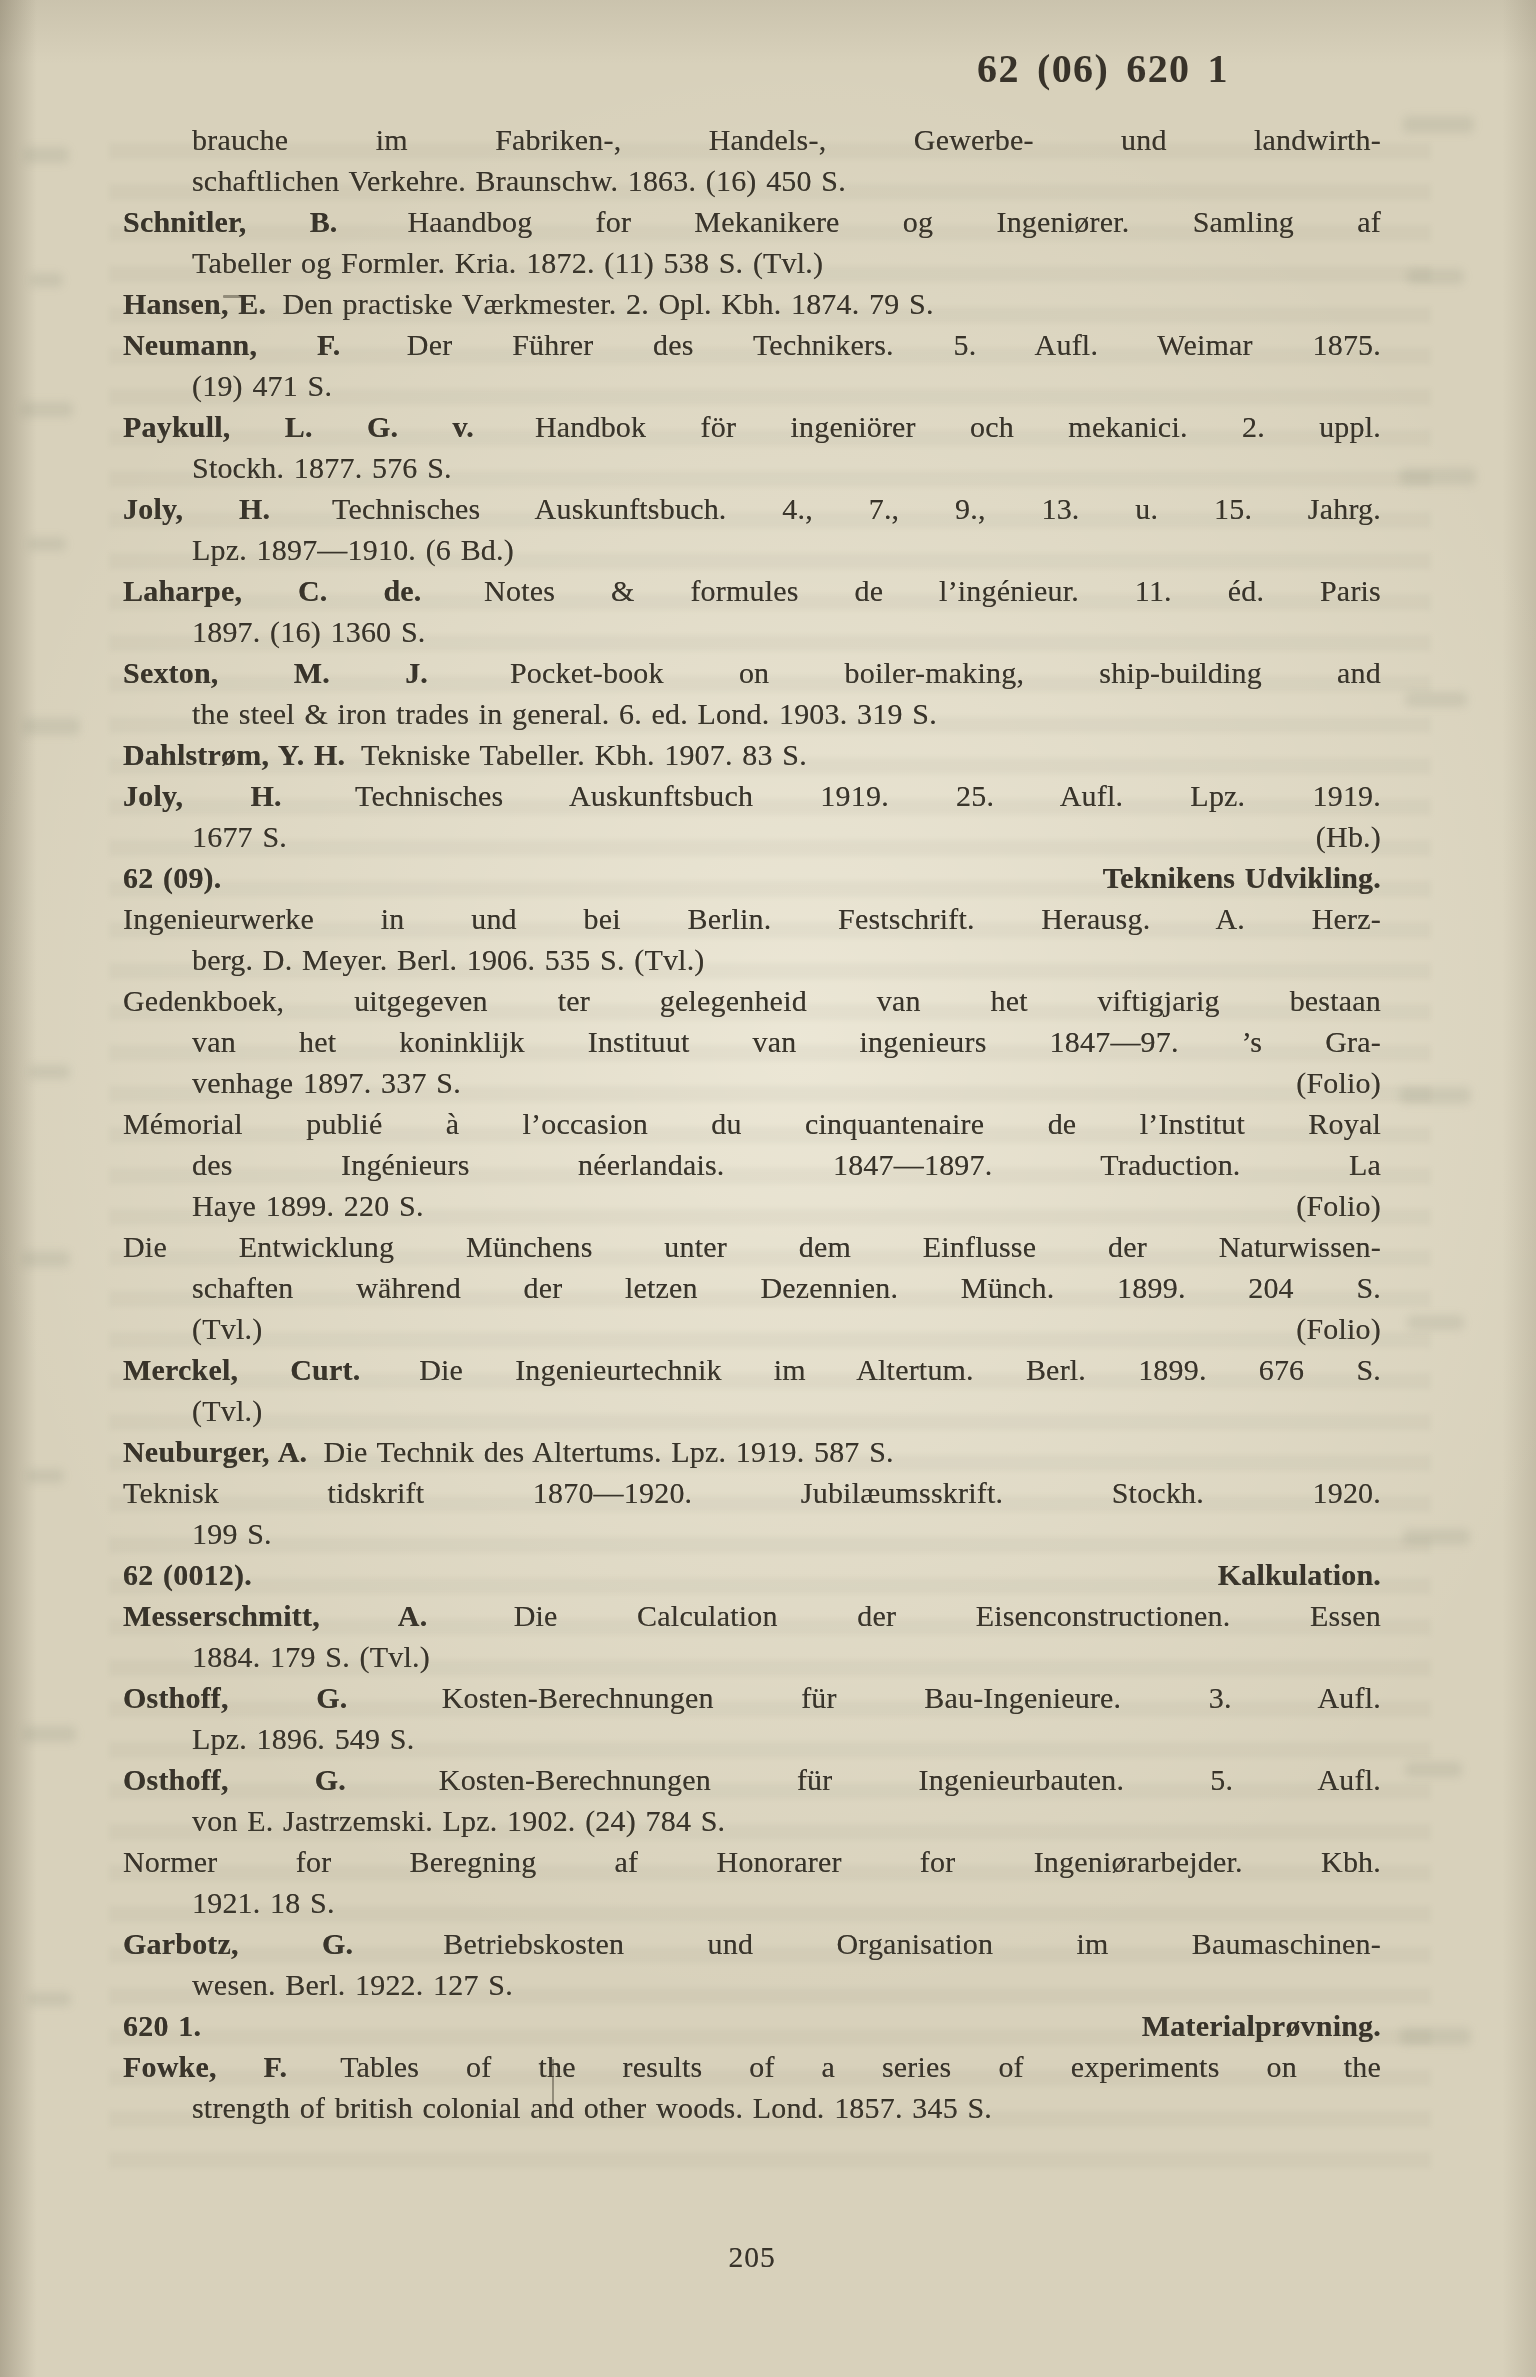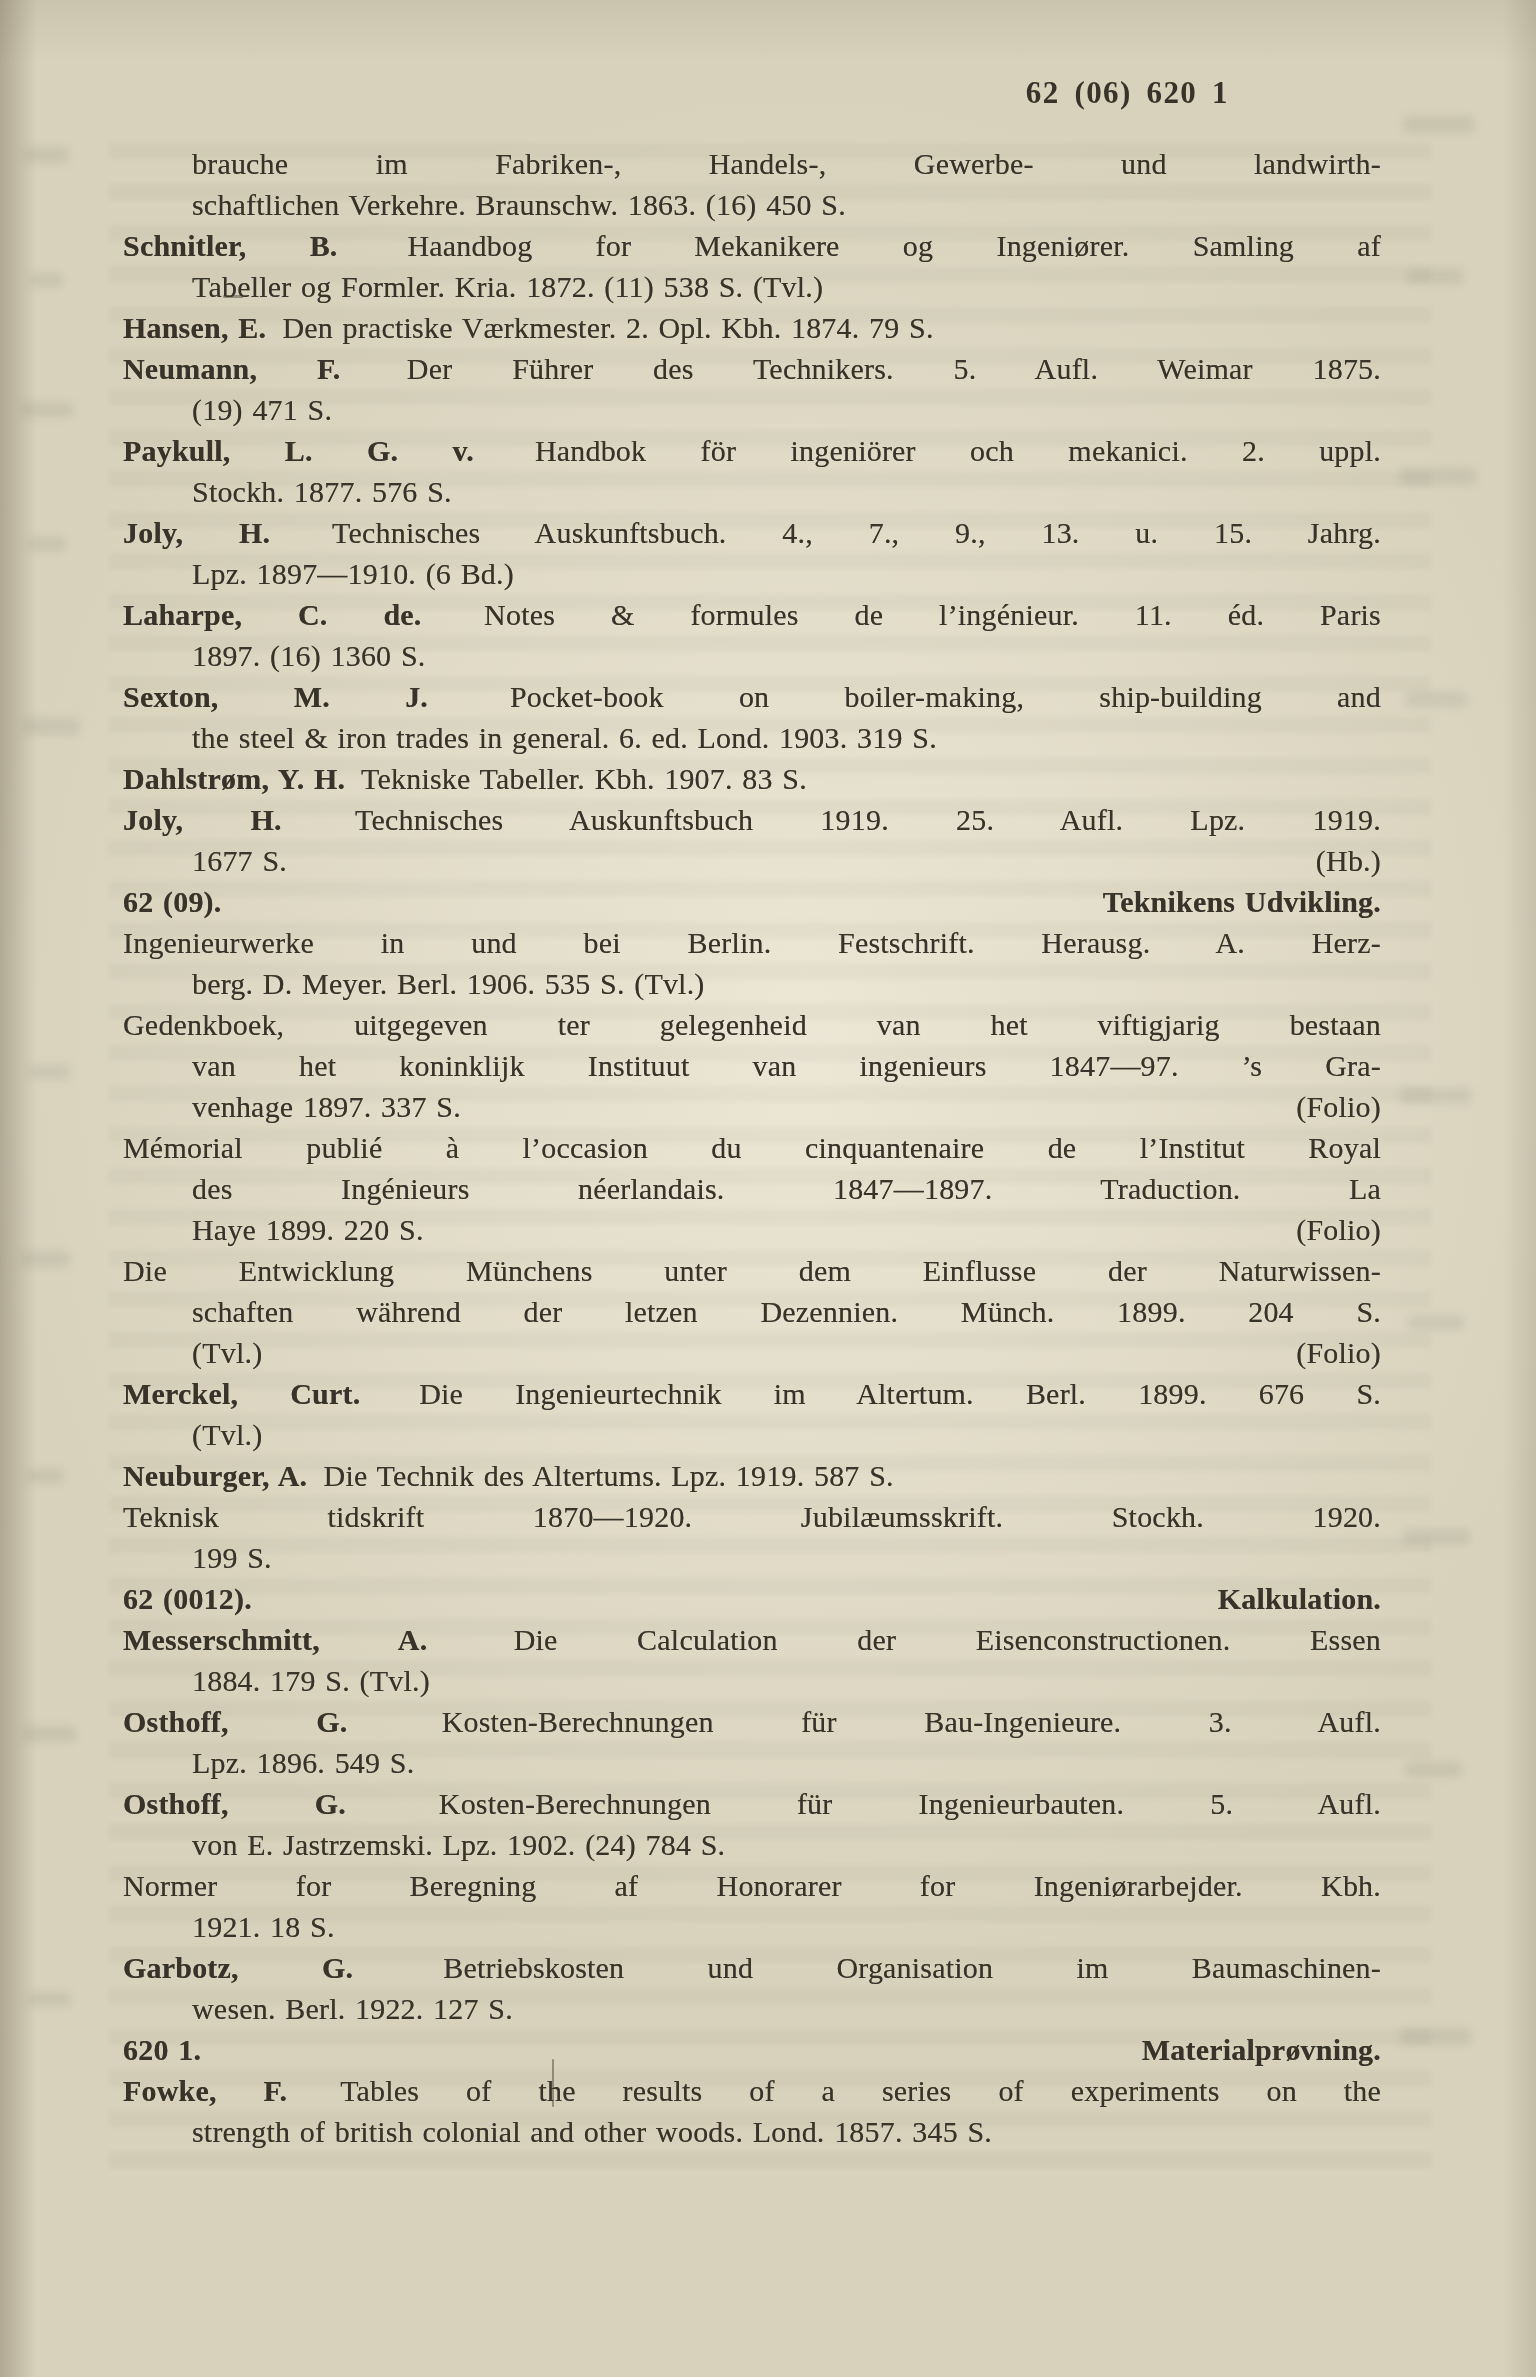--- a/index.html
+++ b/index.html
@@ -33,27 +33,27 @@
   .texture i {
     position: absolute; display: block;
     background: rgba(116,120,98,0.14);
     filter: blur(4.3px); border-radius: 5.7px;
   }
   .mark {
     position: absolute; display: block;
     background: rgba(62,56,45,0.45); border-radius: 1px;
   }
   .running-head {
-    margin: 74px 0 0 123px;
+    margin: 50px 0 0 123px;
     width: 1258px;
     box-sizing: border-box;
     padding-right: 152px;
     text-align: right;
     font-weight: bold;
-    font-size: 31px; line-height: 38px;
+    font-size: 40px; line-height: 38px;
     letter-spacing: 1.4px; word-spacing: 5.7px;
   }
   .entries {
     margin: 31px 0 0 123px;
     width: 1258px;
     font-size: 30px; line-height: 41px;
     letter-spacing: 0.2px; word-spacing: 1.9px;
     text-shadow: 0 0 0.6px rgba(42,38,31,0.55);
   }
   .line { text-align: left; }
@@ -220,15 +220,16 @@
       <div class="heading-row">
         <span class="h-code">620 1.</span>
         <span class="h-title">Materialprøvning.</span>
       </div>
       <div class="entry">
         <div class="line just"><b>Fowke, F.</b> Tables of the results of a series of experiments on the</div>
         <div class="line cont">strength of british colonial and other woods. Lond. 1857. 345 S.</div>
       </div>
     </div>
 
+  <div class="page-number">205</div>
 
 </div>
 
 
 </body></html>

